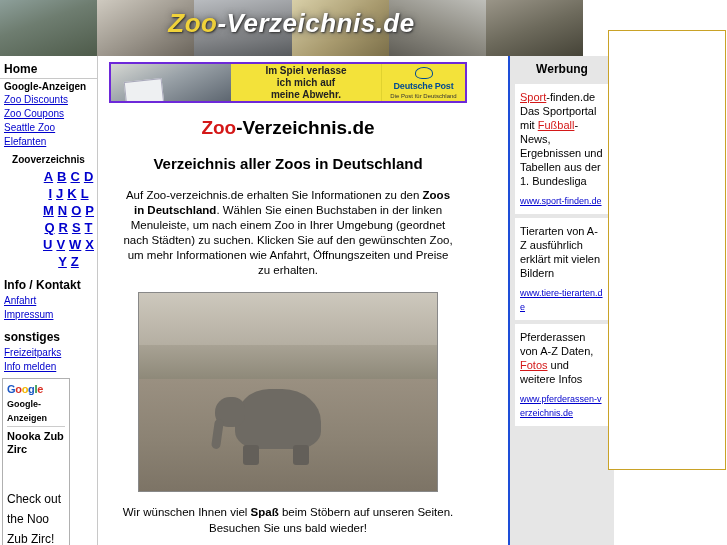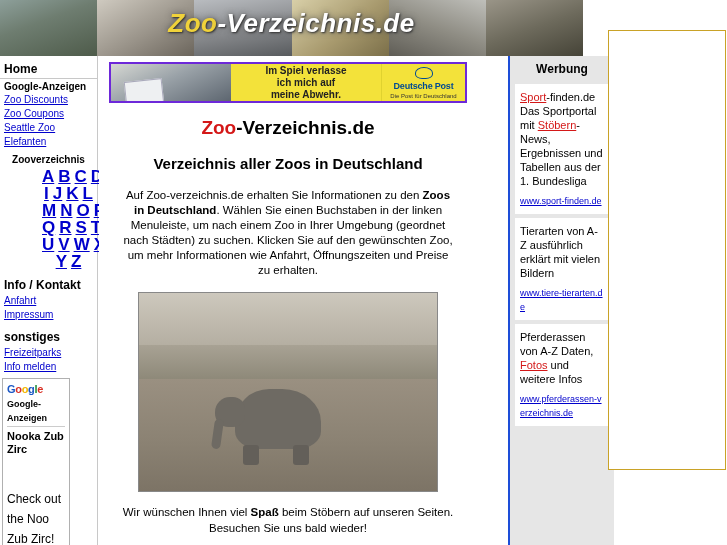--- a/index.html
+++ b/index.html
@@ -77,21 +77,21 @@
   .g-b { color: #1a56c4; } .g-r { color: #d93025; }
   .g-y { color: #f2b600; } .g-g { color: #1e8e3e; }
 
   .zoo-head {
     font-size: 10px; font-weight: bold; text-align: center;
     padding: 5px 0 3px 0;
   }
   .alpha {
     text-align: center;
     line-height: 17px;
-    font-size: 17px;
+    font-size: 13px;
     font-weight: bold;
     padding-left: 40px;
   }
   .alpha a {
     color: #0000cc; text-decoration: underline;
     margin: 0 2px; cursor: pointer;
   }
   .info-head {
     font-size: 12px; font-weight: bold;
     padding: 8px 4px 2px 4px;
@@ -370,21 +370,21 @@
     <div class="outro">
       <span>Wir wünschen Ihnen viel </span><b>Spaß</b><span> beim Stöbern auf unseren Seiten.</span>
       <div>Besuchen Sie uns bald wieder!</div>
     </div>
   </div>
 
   <div class="rightcol">
     <div class="werbung-head">Werbung</div>
 
     <div class="ad-card">
-      <a>Sport</a><span>-finden.de Das Sportportal mit </span><a>Stöbern</a><span>-News, Ergebnissen und Tabellen aus der 1. Bundesliga</span>
+      <a>Sport</a><span>-finden.de Das Sportportal mit </span><a>Fußball</a><span>-News, Ergebnissen und Tabellen aus der 1. Bundesliga</span>
       <span class="ad-link-url">www.sport-finden.de</span>
     </div>
 
     <div class="ad-card">
       <span>Tierarten von A-Z ausführlich erklärt mit vielen Bildern</span>
       <span class="ad-link-url">www.tiere-tierarten.de</span>
     </div>
 
     <div class="ad-card">
       <span>Pferderassen von A-Z Daten, </span><a>Fotos</a><span> und weitere Infos</span>

